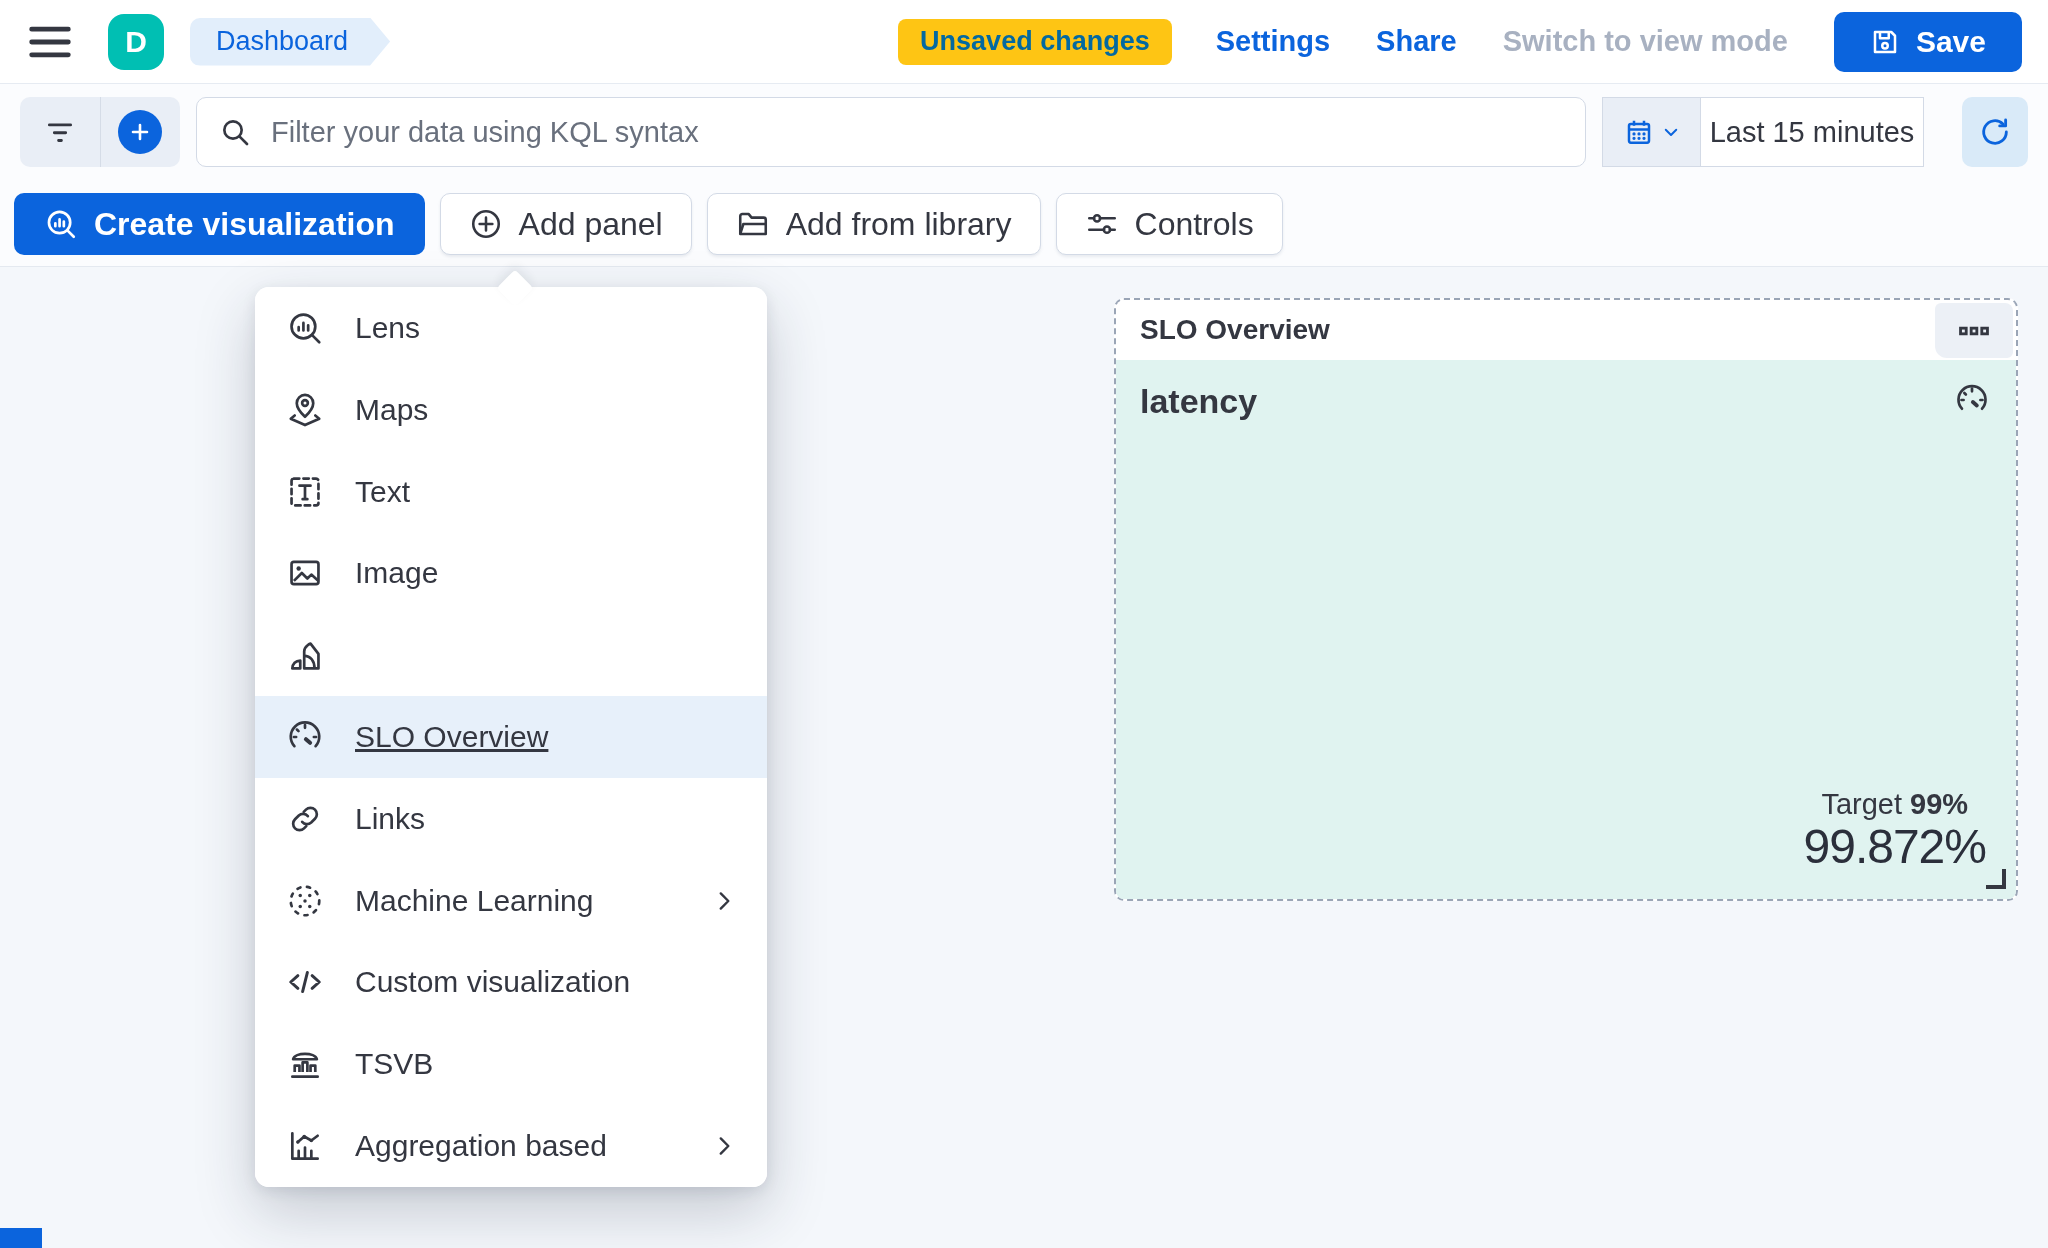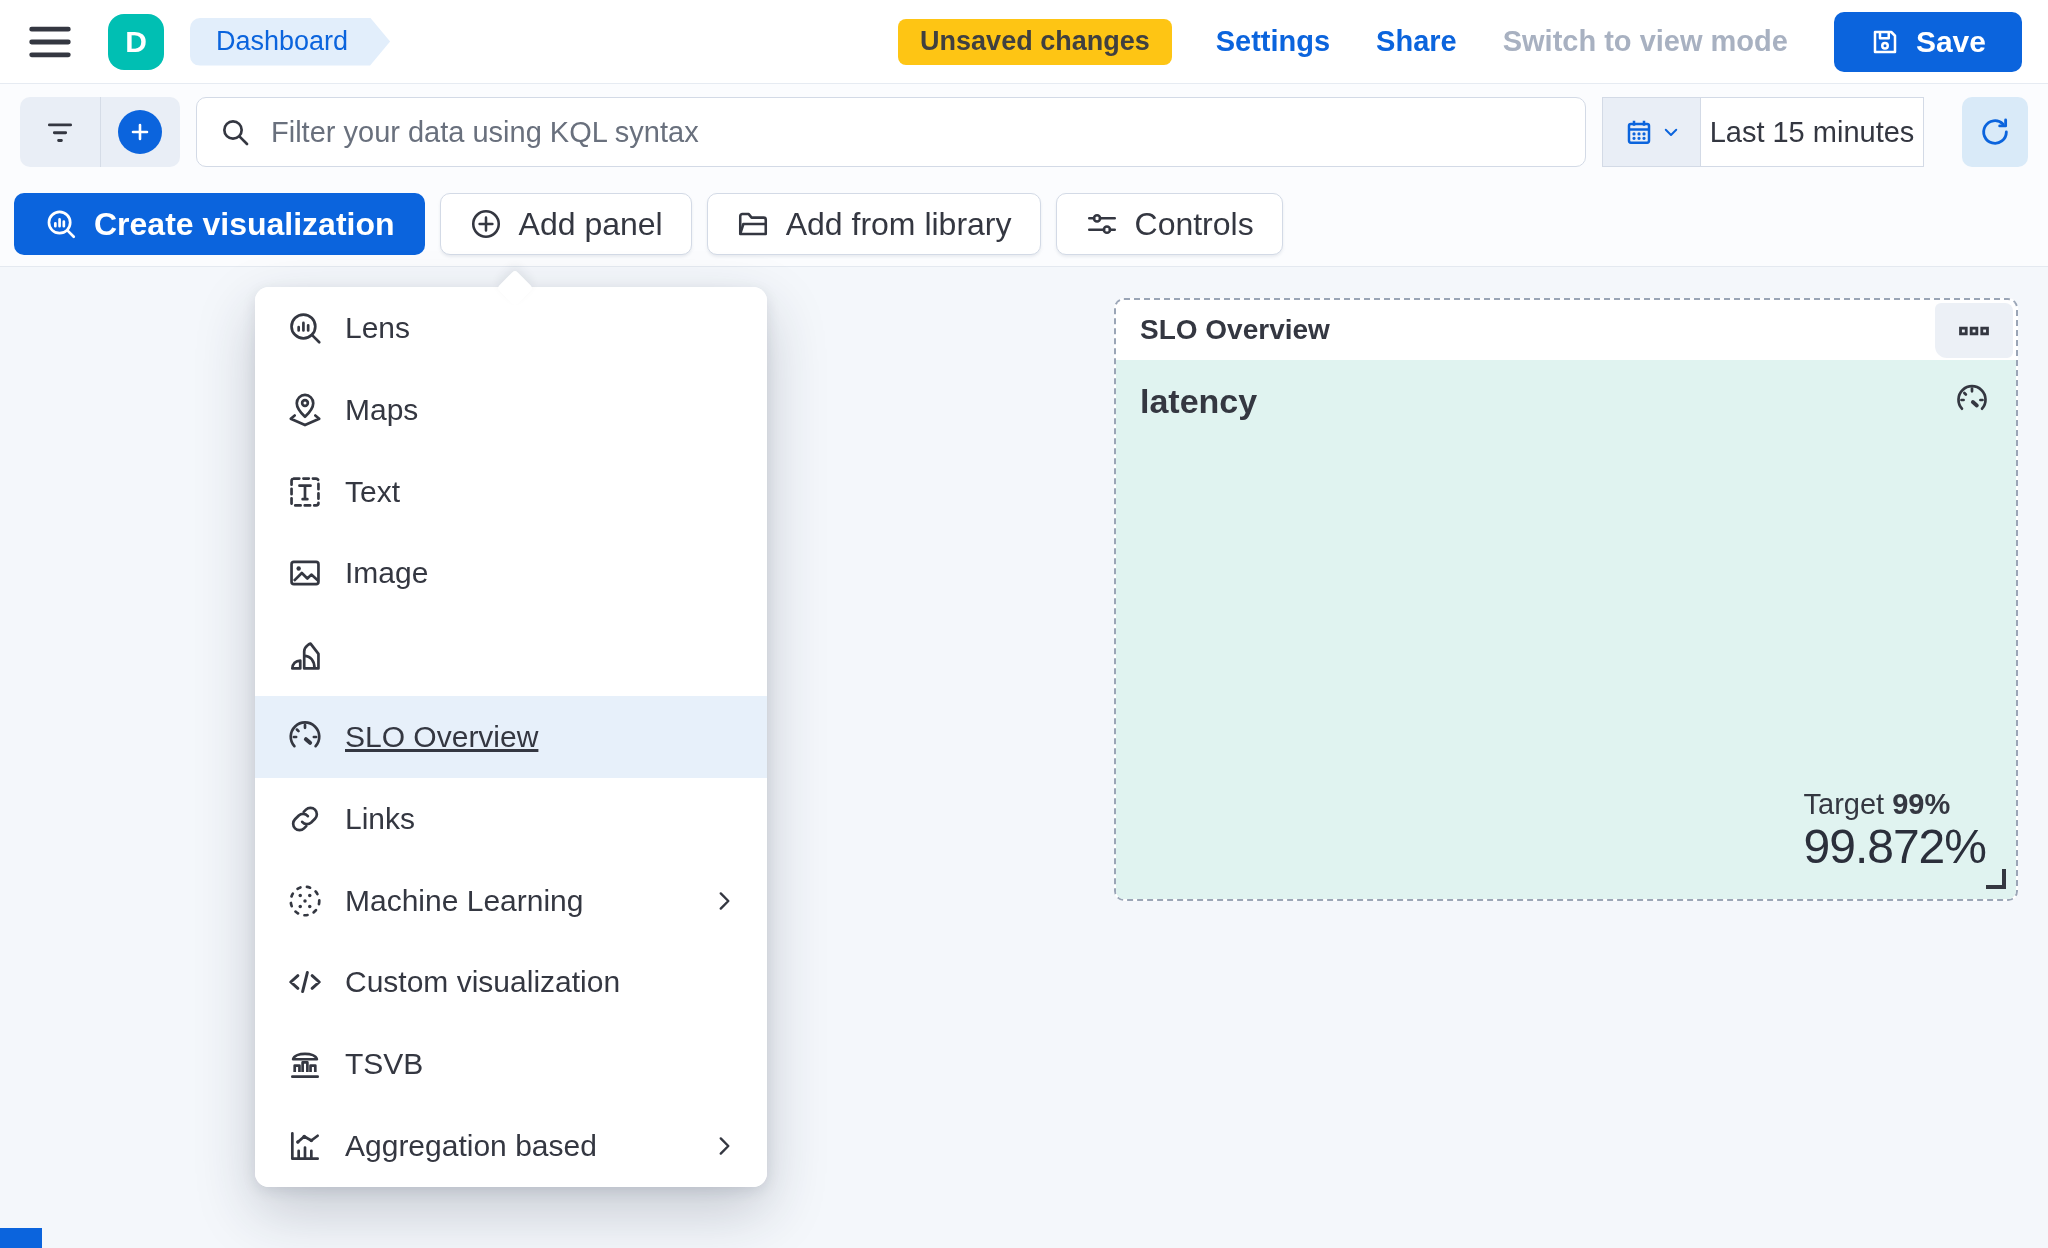--- a/index.html
+++ b/index.html
@@ -15,21 +15,21 @@
   .avatar { width:56px; height:56px; border-radius:16px; background:#00BFB3; color:#fff; font-size:30px;
             font-weight:700; display:flex; align-items:center; justify-content:center; margin-right:26px; cursor:pointer; border:none; }
   .crumbs { display:flex; align-items:center; }
   .crumb { height:48px; display:flex; align-items:center; font-size:27px; }
   .crumb.first { background:#E2EEFB; color:#0B64DD; font-weight:500; padding:0 42px 0 26px; border-radius:10px 0 0 10px;
                  clip-path:polygon(0 0, calc(100% - 20px) 0, 100% 50%, calc(100% - 20px) 100%, 0 100%); }
   .crumb.last { background:#D3DAE6; color:#343741; font-weight:500; padding:0 46px 0 46px; margin-left:4px;
                 clip-path:polygon(0 0, calc(100% - 20px) 0, 100% 50%, calc(100% - 20px) 100%, 0 100%, 22px 50%); }
   .crumb .pencil { margin-left:14px; color:#343741; }
   .hspacer { flex:1; }
-  .badge-warning { background:#FEC514; color:#404040; font-size:27px; font-weight:700; height:46px;
+  .badge-warning { background:#FEC514; color:#0369a1; font-size:27px; font-weight:700; height:46px;
                    display:flex; align-items:center; padding:0 22px; border-radius:8px; margin-right:44px; }
   .navlink { background:none; border:none; font-family:inherit; font-size:29px; font-weight:600; color:#0B64DD;
              cursor:pointer; margin-right:46px; }
   .navlink.disabled { color:#A8B1C1; cursor:default; }
   .save-btn { display:flex; align-items:center; gap:16px; background:#0B64DD; color:#fff; border:none;
               font-family:inherit; font-size:30px; font-weight:600; height:60px; padding:0 36px;
               border-radius:10px; cursor:pointer; }
 
   
   .toolbar { position:absolute; top:73px; left:0; width:2048px; height:194px; background:#FBFCFE;
@@ -65,42 +65,42 @@
   
   .canvas { position:absolute; top:278px; left:0; width:2048px; height:970px; background:#F4F7FB; }
   .corner-strip { position:absolute; left:0; top:1228px; width:42px; height:20px; background:#0B64DD; }
 
   
   .menu { position:absolute; left:255px; top:287px; width:512px; height:900px; background:#fff; border-radius:14px;
           box-shadow:0 24px 60px rgba(32,42,62,.22), 0 4px 14px rgba(32,42,62,.10); z-index:6;
           display:flex; flex-direction:column; }
   .menu .caret { position:absolute; top:-12px; left:247px; width:26px; height:26px; background:#fff;
                  transform:rotate(45deg); border-radius:4px; box-shadow:-4px -4px 10px rgba(32,42,62,.07); }
-  .menu-item { flex:1; display:flex; align-items:center; padding:0 30px; gap:20px; font-size:30px; color:#343741;
+  .menu-item { flex:1; display:flex; align-items:center; padding:0 30px; gap:30px; font-size:30px; color:#343741;
                cursor:pointer; background:#fff; border:none; font-family:inherit; text-align:left; }
   .menu-item:first-of-type { border-radius:14px 14px 0 0; }
   .menu-item:last-of-type { border-radius:0 0 14px 14px; }
   .menu-item.selected { background:#E7F0FA; }
   .menu-item.selected .mi-label { text-decoration:underline; }
   .mi-icon { width:40px; height:40px; flex:none; display:flex; align-items:center; justify-content:center; color:#343741; }
   .mi-label { flex:1; }
   .mi-chevron { color:#343741; flex:none; }
 
   
   .slo-panel { position:absolute; left:1114px; top:298px; width:904px; height:603px; background:#fff;
                border:2px dashed #9AA5B6; border-radius:10px; z-index:4; }
   .slo-head { height:60px; display:flex; align-items:center; padding:0 24px; }
   .slo-title { font-size:28px; font-weight:700; color:#343741; }
   .panel-options { position:absolute; top:3px; right:3px; width:78px; height:55px; background:#ECF0F6;
                    border:none; border-radius:6px 8px 6px 12px; display:flex; align-items:center;
                    justify-content:center; color:#343741; cursor:pointer; }
   .slo-body { position:absolute; left:0; right:0; top:60px; bottom:0; background:#E0F3F0; border-radius:0 0 8px 8px; }
   .metric-name { position:absolute; top:22px; left:24px; font-size:34px; font-weight:700; color:#343741; }
   .body-gauge { position:absolute; top:22px; right:26px; color:#343741; }
-  .metric-readout { position:absolute; right:30px; bottom:26px; text-align:left; }
+  .metric-readout { position:absolute; right:30px; bottom:26px; text-align:center; }
   .target-line { font-size:29px; color:#343741; }
   .target-line b { font-weight:700; }
   .metric-value { font-size:48px; font-weight:400; color:#2B2F3B; letter-spacing:-1px; line-height:1.08; }
   .resize-handle { position:absolute; right:10px; bottom:10px; width:20px; height:20px;
                    border-right:4px solid #343741; border-bottom:4px solid #343741; cursor:nwse-resize; }
 </style>
 </head>
 <body>
 
 <div class="header">

